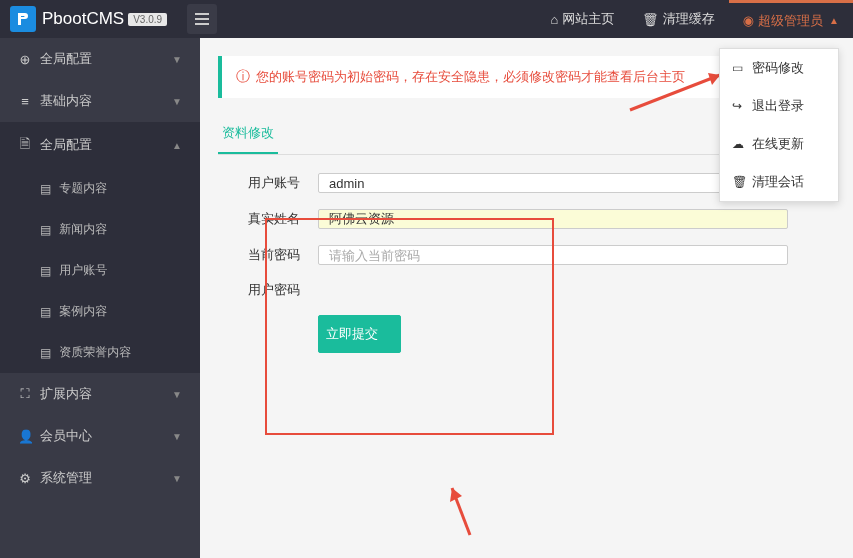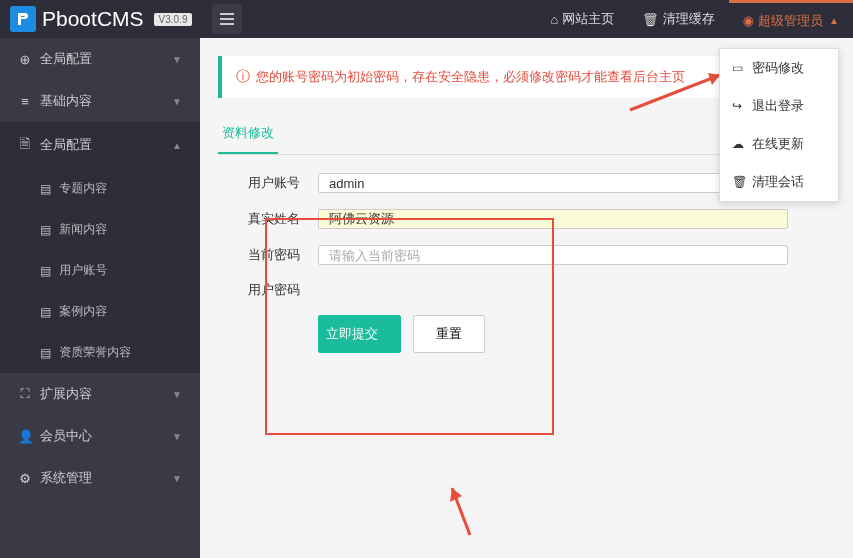--- a/index.html
+++ b/index.html
@@ -1,21 +1,21 @@
 <!DOCTYPE html>
 <html><head>
   <meta charset="utf-8">
   <style>
     * { margin: 0; padding: 0; box-sizing: border-box; }
     body { font-family: "Microsoft YaHei", Arial, sans-serif; font-size: 13px; background: #f5f5f5; width: 853px; height: 558px; overflow: hidden; }
     .header { background: #2d2e3a; height: 38px; display: flex; align-items: center; color: #fff; position: relative; z-index: 100; }
     .logo { display: flex; align-items: center; padding: 0 10px; }
     .logo-icon { width: 26px; height: 26px; background: #1b8ce0; border-radius: 3px; display: flex; align-items: center; justify-content: center; color: #fff; font-size: 18px; font-weight: bold; margin-right: 6px; }
-    .logo-text { color: #fff; font-size: 21px; font-weight: 500; }
-    .version { background: #e8e8e8; color: #666; font-size: 10px; padding: 1px 5px; border-radius: 2px; margin-left: 10px; }
+    .logo-text { color: #fff; font-size: 17px; font-weight: 500; }
+    .version { background: #e8e8e8; color: #666; font-size: 10px; padding: 1px 5px; border-radius: 2px; margin-left: 4px; }
     .menu-toggle { width: 30px; height: 30px; display: flex; align-items: center; justify-content: center; margin-left: 10px; cursor: pointer; background: #3a3b47; border-radius: 3px; }
     .menu-toggle-lines { display: flex; flex-direction: column; gap: 3px; }
     .menu-toggle-lines span { width: 14px; height: 2px; background: #ccc; display: block; }
     .header-spacer { flex: 1; }
     .header-item { display: flex; align-items: center; color: #ddd; padding: 0 14px; cursor: pointer; font-size: 13px; height: 100%; }
     .header-item.active { color: #d86f47; border-top: 3px solid #d86f47; }
     .header-item .icon { margin-right: 4px; font-size: 13px; }
     .dropdown { position: absolute; right: 14px; top: 48px; background: #fff; border: 1px solid #ddd; box-shadow: 0 2px 8px rgba(0,0,0,0.15); width: 120px; z-index: 200; }
     .dropdown-item { padding: 10px 12px; color: #333; cursor: pointer; display: flex; align-items: center; font-size: 13px; }
     .dropdown-item .icon { margin-right: 6px; font-size: 12px; width: 14px; }
@@ -187,21 +187,20 @@
     </div>
     <div class="form-row">
       <label class="form-label">当前密码</label>
       <input class="form-input" type="password" placeholder="请输入当前密码" style="">
     </div>
     <div class="form-row">
       <label class="form-label">用户密码</label>
     </div>
     <div class="form-actions">
       <button class="btn btn-primary">立即提交</button>
-      <button class="btn">重置</button>
     </div>
   </div>
 </div>
 
 <div class="highlight-box box1"></div>
 
 <svg class="arrow" style="left:620px;top:60px;width:120px;height:60px">
   <line x1="10" y1="50" x2="100" y2="15" class="arrow-line"></line>
   <polygon points="100,15 88,13 92,25" class="arrow-head"></polygon>
 </svg>

